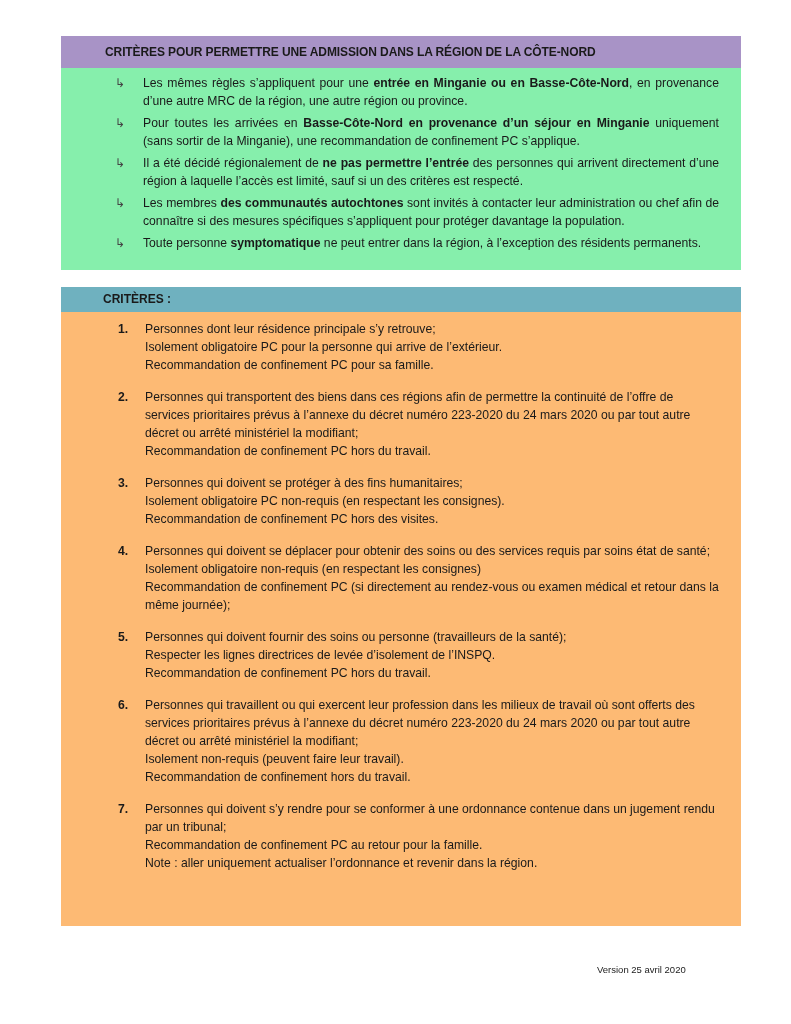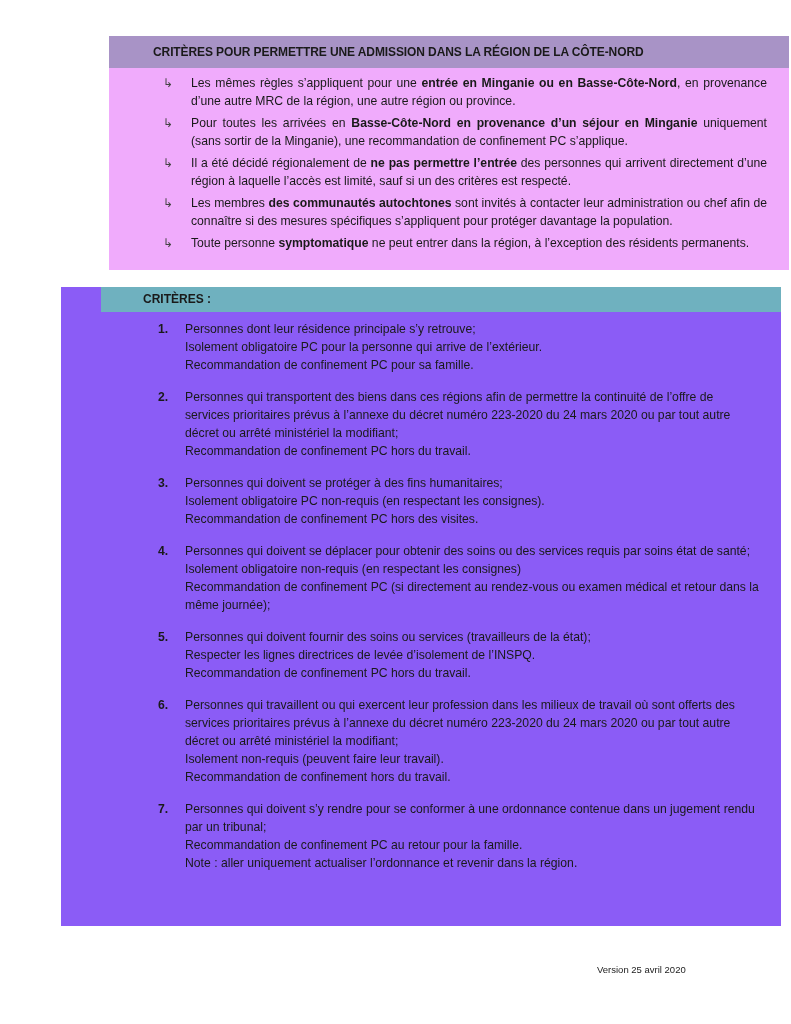--- a/index.html
+++ b/index.html
@@ -1,23 +1,23 @@
 <!DOCTYPE html>
 <html><head>
 <meta charset="utf-8">
 <style>
   html, body { margin:0; padding:0; background:#ffffff; }
   body { width:791px; height:1024px; position:relative; font-family:"Liberation Sans", sans-serif; color:#1a1a1a; overflow:hidden; }
   .box { position:absolute; left:61px; width:680px; }
-  #box1 { top:36px; height:234px; background:#f0abfc;margin-left:48px; }
+  #box1 { top:36px; height:234px; background:#86efac; }
   #box1 .hdr { height:32px; background:#a893c6; font-weight:bold; font-size:12px; line-height:32px; padding-left:44px; letter-spacing:-0.1px; }
   #box1 ul { list-style:none; margin:0; padding:6px 22px 0 54px; }
   #box1 li { position:relative; font-size:12.2px; line-height:18px; margin-bottom:4px; padding-left:28px; text-align:justify; }
   #box1 li .bul { position:absolute; left:0; top:0; font-size:12px; color:#444; }
-  #box2 { top:287px; height:639px; background:#8b5cf6;padding-left:40px; }
+  #box2 { top:287px; height:639px; background:#fdba74; }
   #box2 .hdr { height:25px; background:#6fb1bf; font-weight:bold; font-size:12px; line-height:25px; padding-left:42px; }
   #box2 ol { list-style:none; margin:0; padding:8px 20px 0 57px; }
   #box2 li { position:relative; font-size:12.2px; line-height:18px; margin-bottom:14px; padding-left:27px; }
   #box2 li .num { position:absolute; left:0; top:0; font-weight:bold; }
   #box2 li .title { font-weight:normal; display:block; }
   #box2 li .line { display:block; }
   b { font-weight:bold; }
   #footer { position:absolute; left:597px; top:964px; font-size:9.5px; color:#222; }
 </style>
 </head>
@@ -55,21 +55,21 @@
       <span class="line">Recommandation de confinement PC hors des visites.</span>
     </li>
     <li>
       <span class="num">4.</span>
       <span class="title">Personnes qui doivent se déplacer pour obtenir des soins ou des services requis par soins état de santé;</span>
       <span class="line">Isolement obligatoire non-requis (en respectant les consignes)</span>
       <span class="line">Recommandation de confinement PC (si directement au rendez-vous ou examen médical et retour dans la même journée);</span>
     </li>
     <li>
       <span class="num">5.</span>
-      <span class="title">Personnes qui doivent fournir des soins ou services (travailleurs de la état);</span>
+      <span class="title">Personnes qui doivent fournir des soins ou personne (travailleurs de la santé);</span>
       <span class="line">Respecter les lignes directrices de levée d’isolement de l’INSPQ.</span>
       <span class="line">Recommandation de confinement PC hors du travail.</span>
     </li>
     <li>
       <span class="num">6.</span>
       <span class="title">Personnes qui travaillent ou qui exercent leur profession dans les milieux de travail où sont offerts des services prioritaires prévus à l’annexe du décret numéro 223-2020 du 24 mars 2020 ou par tout autre décret ou arrêté ministériel la modifiant;</span>
       <span class="line">Isolement non-requis (peuvent faire leur travail).</span>
       <span class="line">Recommandation de confinement hors du travail.</span>
     </li>
     <li>

